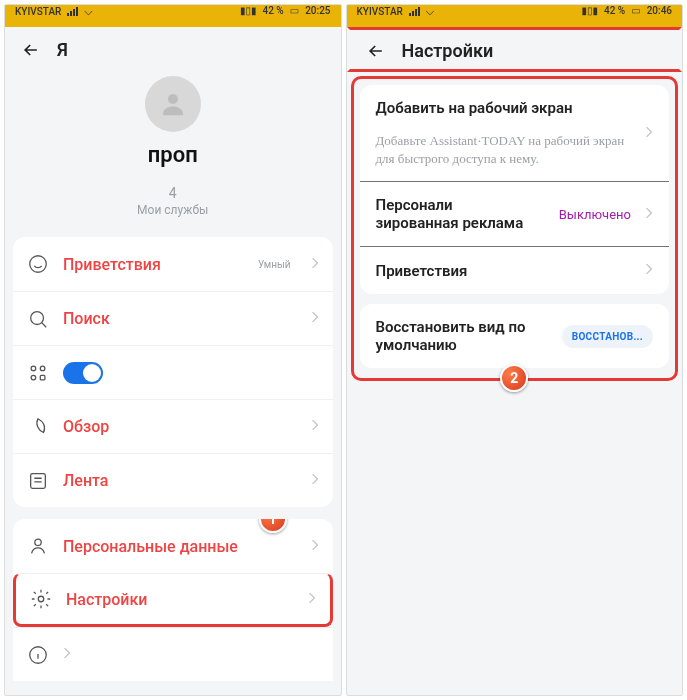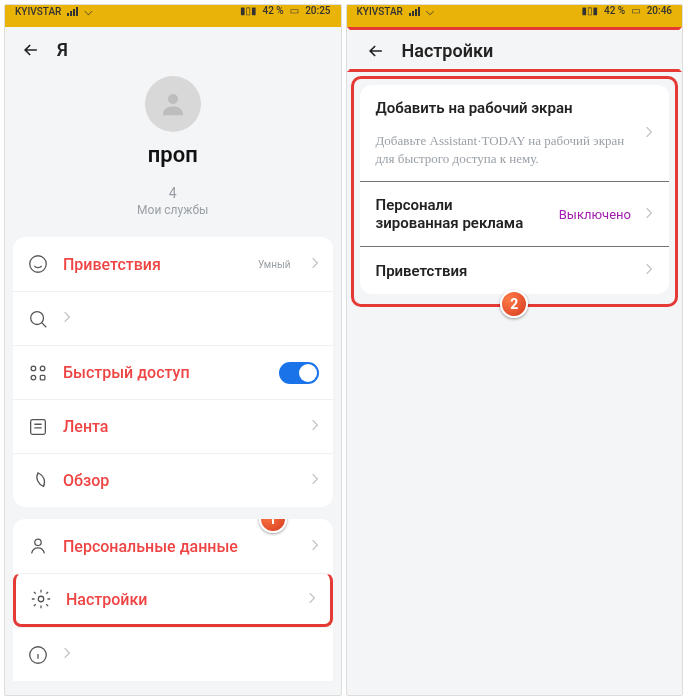--- a/index.html
+++ b/index.html
@@ -173,55 +173,55 @@
             <path d="M2 2l6 6-6 6"></path>
           </svg></span>
     </div>
     <div class="row">
       <span class="row-ico">
           <svg viewBox="0 0 24 24">
             <circle cx="11" cy="11" r="7"></circle>
             <path d="M21 21l-5-5"></path>
           </svg>
         </span>
+      <span class="row-label">Поиск</span>
       <span class="chev"><svg viewBox="0 0 10 16" fill="none" stroke="#c0c0c0" stroke-width="1.5">
             <path d="M2 2l6 6-6 6"></path>
           </svg></span>
     </div>
     <div class="row">
       <span class="row-ico">
           <svg viewBox="0 0 24 24">
             <circle cx="7" cy="7" r="2.5"></circle>
             <circle cx="17" cy="7" r="2.5"></circle>
             <circle cx="7" cy="17" r="2.5"></circle>
             <rect x="14.5" y="14.5" width="5" height="5" rx="1"></rect>
           </svg>
         </span>
-      <span class="row-label">Быстрый доступ</span>
       <span class="toggle"></span>
+    </div>
+    <div class="row">
+      <span class="row-ico">
+          <svg viewBox="0 0 24 24">
+            <path d="M12 3c6 3 9 9 6 15-6-3-9-9-6-15z"></path>
+          </svg>
+        </span>
+      <span class="row-label">Обзор</span>
+      <span class="chev"><svg viewBox="0 0 10 16" fill="none" stroke="#c0c0c0" stroke-width="1.5">
+            <path d="M2 2l6 6-6 6"></path>
+          </svg></span>
     </div>
     <div class="row">
       <span class="row-ico">
           <svg viewBox="0 0 24 24">
             <rect x="4" y="4" width="16" height="16" rx="2"></rect>
             <path d="M8 9h8M8 13h8"></path>
           </svg>
         </span>
       <span class="row-label">Лента</span>
-      <span class="chev"><svg viewBox="0 0 10 16" fill="none" stroke="#c0c0c0" stroke-width="1.5">
-            <path d="M2 2l6 6-6 6"></path>
-          </svg></span>
-    </div>
-    <div class="row">
-      <span class="row-ico">
-          <svg viewBox="0 0 24 24">
-            <path d="M12 3c6 3 9 9 6 15-6-3-9-9-6-15z"></path>
-          </svg>
-        </span>
-      <span class="row-label">Обзор</span>
       <span class="chev"><svg viewBox="0 0 10 16" fill="none" stroke="#c0c0c0" stroke-width="1.5">
             <path d="M2 2l6 6-6 6"></path>
           </svg></span>
     </div>
   </div>
 
   <div class="list-group no-rad" style="position:relative;">
     <div class="row" style="position:relative;">
       <span class="row-ico">
           <svg viewBox="0 0 24 24">
@@ -312,17 +312,25 @@
       <div class="r-row">
         <div class="r-main">
           <div class="r-title">Приветствия</div>
         </div>
         <span class="chev"><svg viewBox="0 0 10 16" fill="none" stroke="#c0c0c0" stroke-width="1.5">
               <path d="M2 2l6 6-6 6"></path>
             </svg></span>
       </div>
     </div>
 
+    <div class="r-group">
+      <div class="r-row">
+        <div class="r-main">
+          <div class="r-title">Восстановить вид по умолчанию</div>
+        </div>
+        <span class="restore-btn">ВОССТАНОВ...</span>
+      </div>
+    </div>
     <div class="step-badge step-2">2</div>
   </div>
 
   <div class="spacer-bottom"></div>
 </div>
 
 </body></html>

